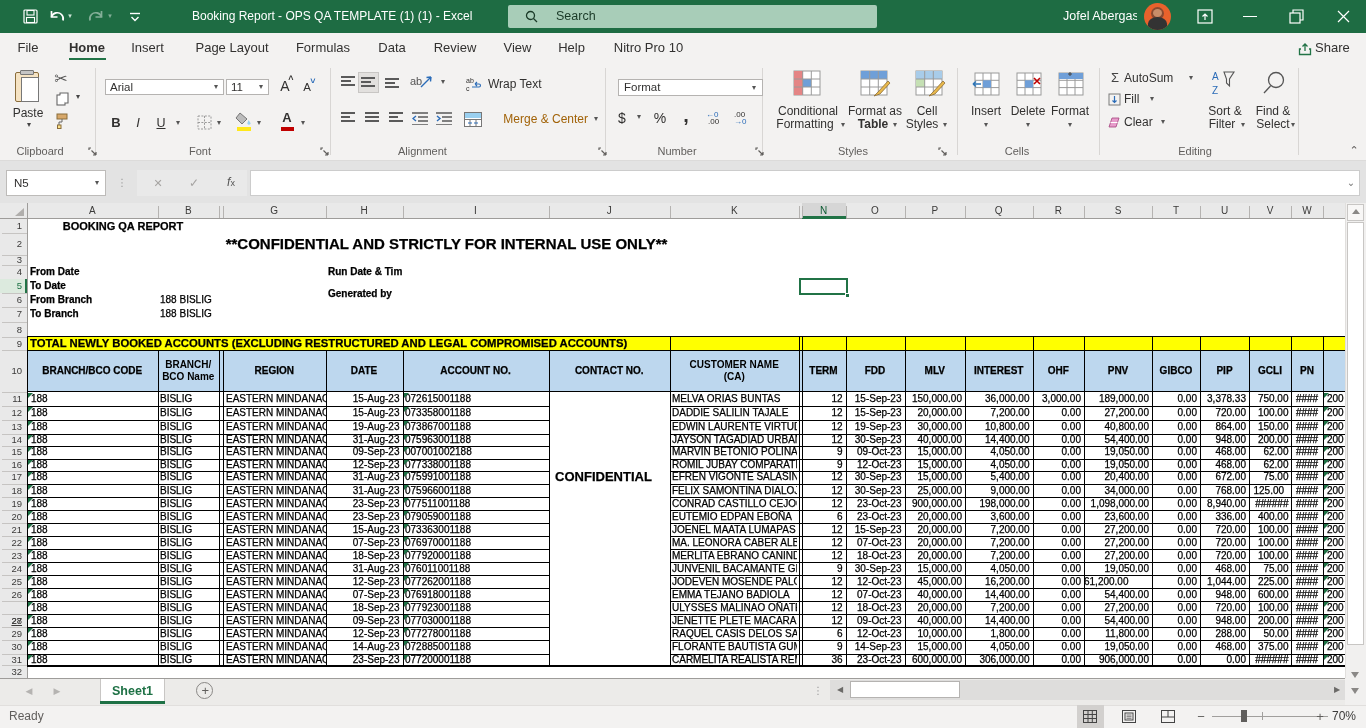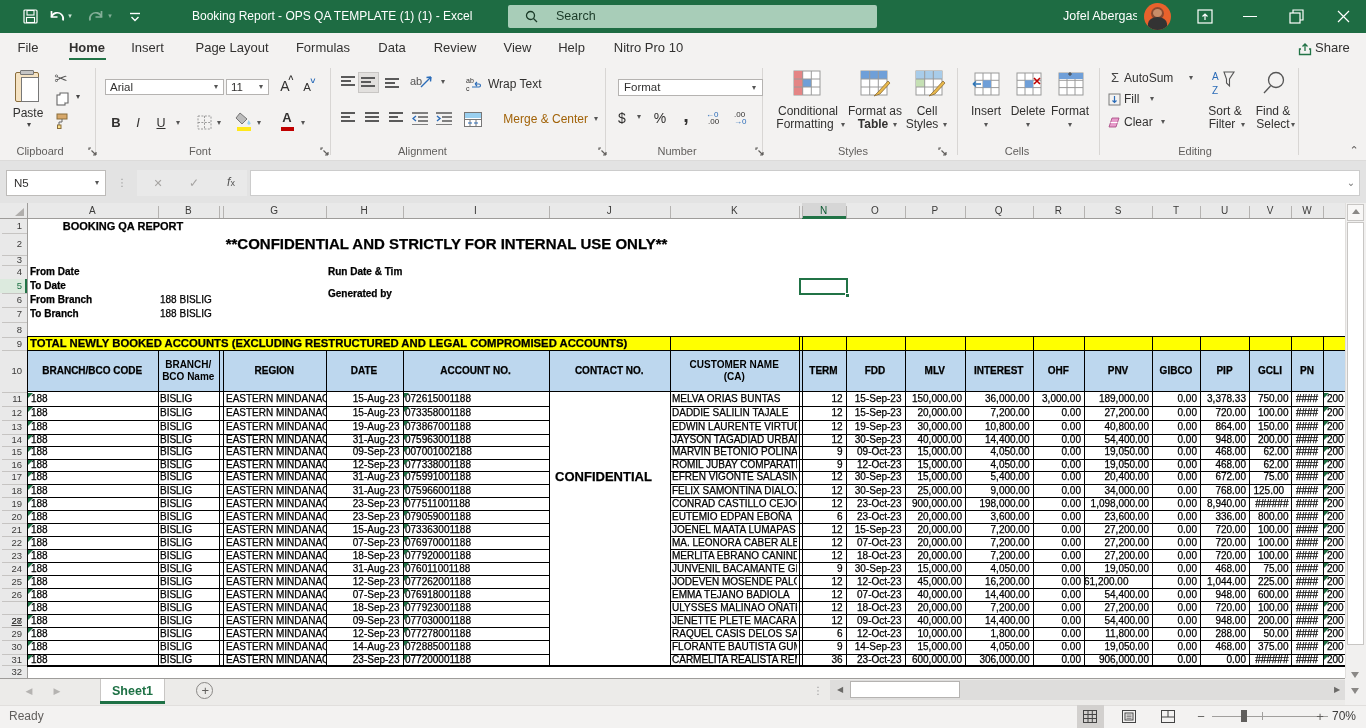--- a/index.html
+++ b/index.html
@@ -708,21 +708,21 @@
 <div class="tri" style="left:403.5px;top:510.5px;"></div>
 <div style="position:absolute;left:672px;top:509.5px;width:125px;height:13px;font-size:10px;font-weight:normal;text-align:left;color:#000;line-height:13px;white-space:nowrap;overflow:hidden;-webkit-text-stroke:0.25px currentColor;">EUTEMIO EDPAN EBOÑA</div>
 <div style="position:absolute;left:801.5px;top:509.5px;width:41px;height:13px;font-size:10px;font-weight:normal;text-align:right;color:#000;line-height:13px;white-space:nowrap;overflow:hidden;-webkit-text-stroke:0.25px currentColor;">6</div>
 <div style="position:absolute;left:845.5px;top:509.5px;width:56px;height:13px;font-size:10px;font-weight:normal;text-align:right;color:#000;line-height:13px;white-space:nowrap;overflow:hidden;-webkit-text-stroke:0.25px currentColor;">23-Oct-23</div>
 <div style="position:absolute;left:904.5px;top:509.5px;width:57.5px;height:13px;font-size:10px;font-weight:normal;text-align:right;color:#000;line-height:13px;white-space:nowrap;overflow:hidden;-webkit-text-stroke:0.25px currentColor;">20,000.00</div>
 <div style="position:absolute;left:965px;top:509.5px;width:64.5px;height:13px;font-size:10px;font-weight:normal;text-align:right;color:#000;line-height:13px;white-space:nowrap;overflow:hidden;-webkit-text-stroke:0.25px currentColor;">3,600.00</div>
 <div style="position:absolute;left:1032.5px;top:509.5px;width:48.5px;height:13px;font-size:10px;font-weight:normal;text-align:right;color:#000;line-height:13px;white-space:nowrap;overflow:hidden;-webkit-text-stroke:0.25px currentColor;">0.00</div>
 <div style="position:absolute;left:1084px;top:509.5px;width:65px;height:13px;font-size:10px;font-weight:normal;text-align:right;color:#000;line-height:13px;white-space:nowrap;overflow:hidden;-webkit-text-stroke:0.25px currentColor;">23,600.00</div>
 <div style="position:absolute;left:1152px;top:509.5px;width:45px;height:13px;font-size:10px;font-weight:normal;text-align:right;color:#000;line-height:13px;white-space:nowrap;overflow:hidden;-webkit-text-stroke:0.25px currentColor;">0.00</div>
 <div style="position:absolute;left:1200px;top:509.5px;width:46px;height:13px;font-size:10px;font-weight:normal;text-align:right;color:#000;line-height:13px;white-space:nowrap;overflow:hidden;-webkit-text-stroke:0.25px currentColor;">336.00</div>
-<div style="position:absolute;left:1249px;top:509.5px;width:39.5px;height:13px;font-size:10px;font-weight:normal;text-align:right;color:#000;line-height:13px;white-space:nowrap;overflow:hidden;-webkit-text-stroke:0.25px currentColor;">800.00</div>
+<div style="position:absolute;left:1249px;top:509.5px;width:39.5px;height:13px;font-size:10px;font-weight:normal;text-align:right;color:#000;line-height:13px;white-space:nowrap;overflow:hidden;-webkit-text-stroke:0.25px currentColor;">400.00</div>
 <div style="position:absolute;left:1291px;top:509.5px;width:32px;height:13px;font-size:10px;font-weight:normal;text-align:center;color:#000;line-height:13px;white-space:nowrap;overflow:hidden;-webkit-text-stroke:0.25px currentColor;">####</div>
 <div style="position:absolute;left:1327px;top:509.5px;width:18px;height:13px;font-size:10px;font-weight:normal;text-align:left;color:#000;line-height:13px;white-space:nowrap;overflow:hidden;-webkit-text-stroke:0.25px currentColor;">200</div>
 <div class="tri" style="left:1324px;top:510.5px;"></div>
 <div style="position:absolute;left:31px;top:522.5px;width:100px;height:13px;font-size:10px;font-weight:normal;text-align:left;color:#000;line-height:13px;white-space:nowrap;overflow:hidden;-webkit-text-stroke:0.25px currentColor;">188</div>
 <div class="tri" style="left:28px;top:523.5px;"></div>
 <div style="position:absolute;left:160px;top:522.5px;width:56px;height:13px;font-size:10px;font-weight:normal;text-align:left;color:#000;line-height:13px;white-space:nowrap;overflow:hidden;-webkit-text-stroke:0.25px currentColor;">BISLIG</div>
 <div style="position:absolute;left:226px;top:522.5px;width:100px;height:13px;font-size:10px;font-weight:normal;text-align:left;color:#000;line-height:13px;white-space:nowrap;overflow:hidden;-webkit-text-stroke:0.25px currentColor;">EASTERN MINDANAO</div>
 <div style="position:absolute;left:325.5px;top:522.5px;width:74px;height:13px;font-size:10px;font-weight:normal;text-align:right;color:#000;line-height:13px;white-space:nowrap;overflow:hidden;-webkit-text-stroke:0.25px currentColor;">15-Aug-23</div>
 <div style="position:absolute;left:405px;top:522.5px;width:140px;height:13px;font-size:10px;font-weight:normal;text-align:left;color:#000;line-height:13px;white-space:nowrap;overflow:hidden;-webkit-text-stroke:0.25px currentColor;">073363001188</div>
 <div class="tri" style="left:403.5px;top:523.5px;"></div>

